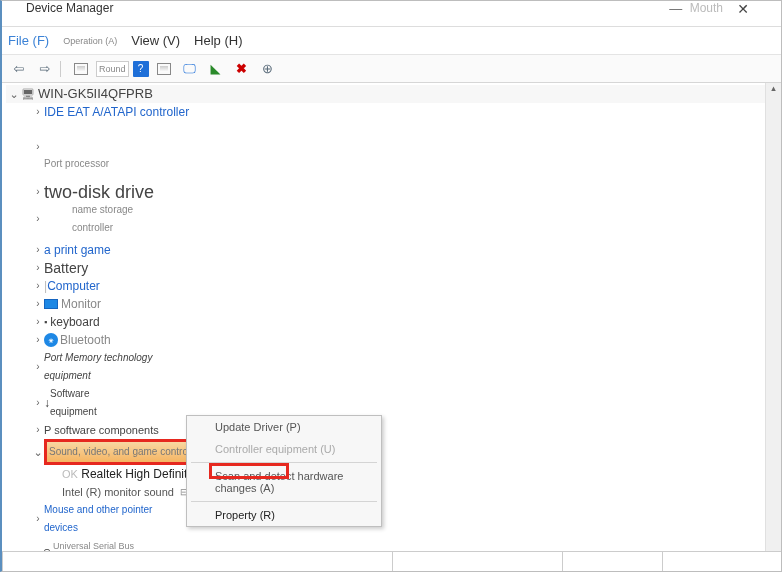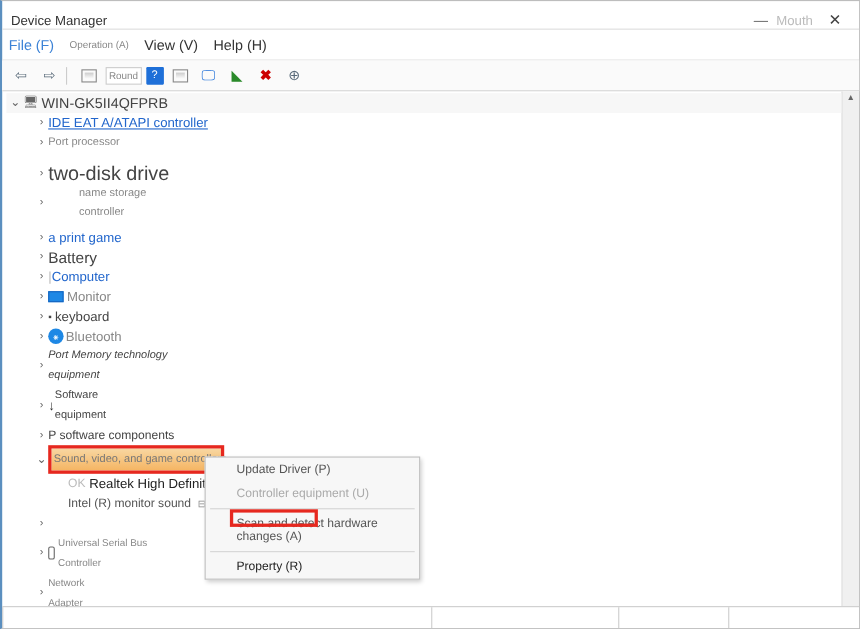--- a/index.html
+++ b/index.html
@@ -1,18 +1,18 @@
 <!DOCTYPE html>
 <html><head>
 <meta charset="utf-8">
 <style>
   * { box-sizing: border-box; font-family: "Segoe UI", Tahoma, sans-serif; }
   body { margin: 0; width: 782px; height: 572px; background: #fff; position: relative; overflow: hidden; }
   .window { width: 782px; height: 572px; border: 1px solid #bdbdbd; border-left: 2px solid #5b8fbf; display: flex; flex-direction: column; position: relative; }
-  .titlebar { height: 26px; display: flex; align-items: flex-end; padding: 0 8px; font-size: 12px; color: #333; border-bottom: 1px solid #ddd; }
+  .titlebar { height: 26px; display: flex; align-items: flex-start; padding: 0 24px; font-size: 12px; color: #333; border-bottom: 1px solid #ddd; }
   .titlebar .spacer { flex: 1; }
   .titlebar .winbtn { width: 28px; text-align: center; color: #444; font-size: 13px; }
   .titlebar .winbtn.min { color: #666; }
   .titlebar .mouth { color: #bbb; font-size: 12px; margin-right: 6px; }
   .titlebar .close { font-size: 14px; }
   .menubar { height: 28px; display: flex; align-items: center; gap: 14px; padding: 0 6px; font-size: 13px; border-bottom: 1px solid #e4e4e4; }
   .menubar .file { color: #3b82d6; }
   .menubar .op { font-size: 9px; color: #888; }
   .menubar .mitem { color: #333; }
   .toolbar { height: 28px; display: flex; align-items: center; gap: 4px; padding: 0 6px; border-bottom: 1px solid #d6d6d6; background: #fafafa; }
@@ -24,21 +24,21 @@
   .tbtn.red { color: #c00; font-weight: bold; }
   .tbtn.round { font-size: 9px; color: #888; background:#fff; border:1px solid #ccc; padding:0 2px; width:auto; height:16px;}
   .body { flex: 1; display: flex; position: relative; overflow: hidden; }
   .tree { flex: 1; overflow: auto; padding: 2px 0 2px 4px; font-size: 12px; color: #444; position: relative; }
   .node { display: flex; align-items: center; padding: 0 2px; line-height: 18px; white-space: nowrap; }
   .exp { width: 12px; color: #666; font-size: 10px; text-align: center; display:inline-block;}
   .ico { width: 16px; height: 16px; display: inline-flex; align-items: center; justify-content: center; margin: 0 2px 0 0;}
   .pc-ico::before { content:"🖥"; font-size:11px; color:#666;}
   .lbl { display: inline; }
   .blue-link { color: #2266cc; }
-  .underline { text-decoration: underline; }
+  .underline { }
   .gray { color: #888; }
   .indent2 { padding-left: 26px; }
   .indent4 { padding-left: 56px; }
   .mon-ico { width:14px; height:10px; background:#1e88e5; border:1px solid #1565c0; display:inline-block; margin-right:3px;}
   .bt-ico { width:14px; height:14px; border-radius:50%; background:#1e88e5; color:#fff; font-size:9px; display:inline-flex; align-items:center; justify-content:center; margin-right:2px;}
   .hl-red { border: 3px solid #e6281f; background: linear-gradient(#f8d7a2,#f5b563); padding: 1px 2px; color:#777; display:inline-block;}
   .ok { color:#bbb; font-size:11px;}
   .scrollbar { width: 16px; background: #f0f0f0; border-left:1px solid #e0e0e0; position: relative;}
   .scrollbar .up { position:absolute; top:0; width:100%; text-align:center; font-size:9px; color:#666;}
   .statusbar { height: 20px; border-top: 1px solid #ccc; display:flex; }
@@ -106,21 +106,21 @@
         <span class="lbl" style="font-size:13px;">WIN-GK5II4QFPRB</span>
       </div>
 
       <div class="node indent2">
         <span class="exp">›</span>
         <span class="lbl blue-link underline">IDE EAT A/ATAPI controller</span>
       </div>
 
       <div class="node indent2">
         <span class="exp">›</span>
-        <span class="lbl gray" style="font-size:10px; white-space:normal; width:70px;">Port processor</span>
+        <span class="lbl gray" style="font-size:10px; white-space:normal; width:70px;margin-top:34px;">Port processor</span>
       </div>
 
       <div class="node indent2" style="margin-top:10px;">
         <span class="exp">›</span>
         <span class="lbl" style="font-size:18px;">two-disk drive</span>
       </div>
       <div class="node indent2">
         <span class="exp">›</span>
         <span class="lbl gray" style="font-size:10px; white-space:normal; width:90px;margin-left:28px;">name storage controller</span>
       </div>
@@ -186,20 +186,21 @@
         <span class="ok">OK</span>&nbsp;
         <span class="lbl" style="font-size:12px; color:#222;">Realtek High Definition Audio</span>
       </div>
       <div class="node indent4">
         <span class="lbl" style="font-size:11px; color:#555;">Intel (R) monitor sound</span>
         <span style="font-size:9px; color:#888; margin-left:6px;">⊟</span>
       </div>
 
       <div class="node indent2">
         <span class="exp">›</span>
+        <span class="lbl blue-link" style="font-size:10px; white-space:normal; width:120px;">Mouse and other pointer devices</span>
       </div>
 
       <div class="node indent2">
         <span class="exp">›</span>
         <span class="usb-ico"></span>
         <span class="lbl gray" style="font-size:9px; white-space:normal; width:90px;">Universal Serial Bus Controller</span>
       </div>
 
       <div class="node indent2">
         <span class="exp">›</span>

